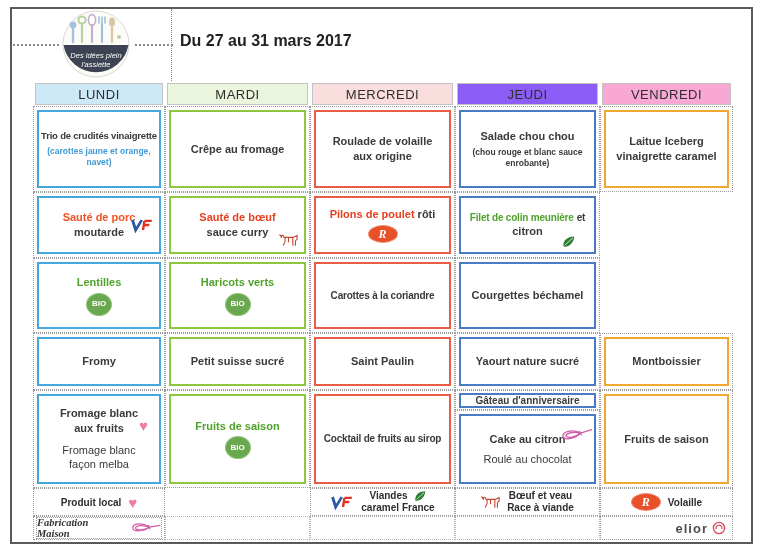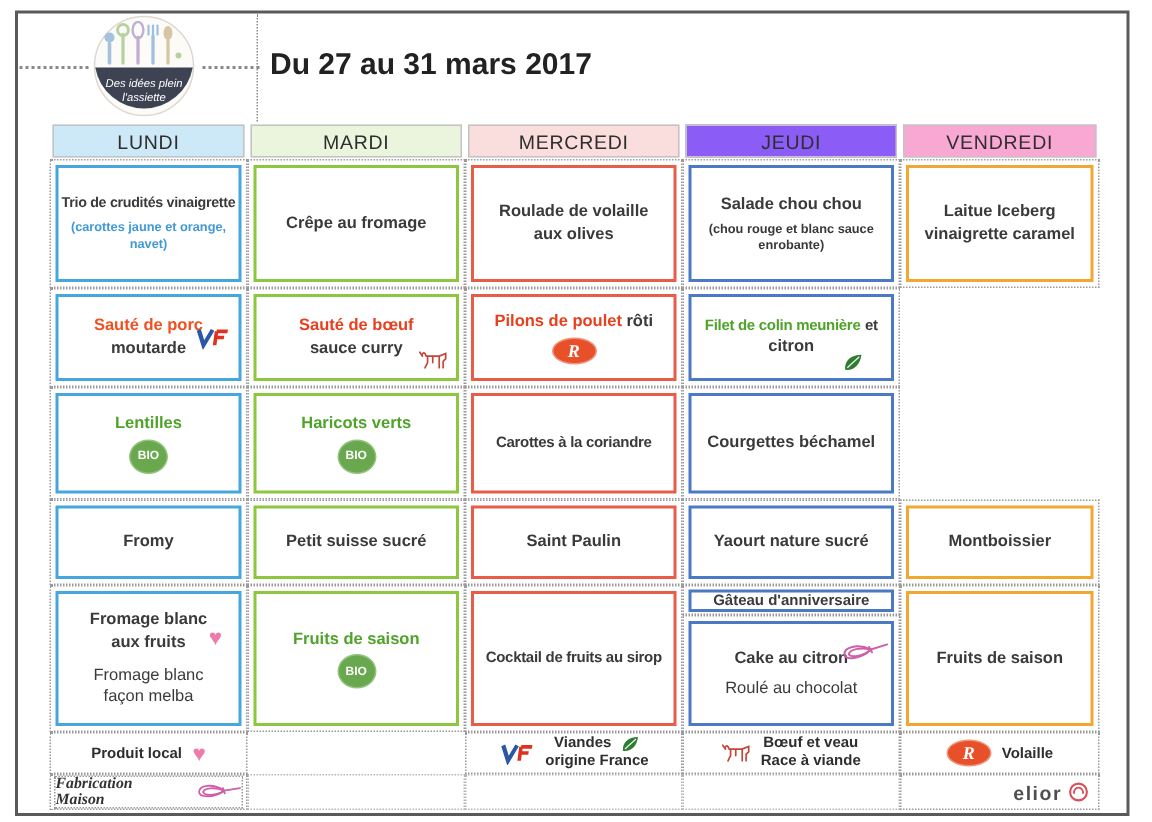--- a/index.html
+++ b/index.html
@@ -3,21 +3,21 @@
 <meta charset="utf-8">
 <style>
   html,body{margin:0;padding:0;background:#fff;}
   .page{position:relative;width:768px;height:548px;background:#fff;overflow:hidden;
         font-family:"Liberation Sans",sans-serif;color:#3a3a3a;}
   .frame{position:absolute;left:10px;top:7px;width:739px;height:533px;border:2px solid #5a5a5a;}
   .deco{position:absolute;}
   .deco-h{border-top:2px dotted #8a8a8a;height:0;}
   .deco-v{border-left:1px dotted #8a8a8a;width:0;}
   .logo{position:absolute;left:58px;top:9px;}
-  .title{position:absolute;left:180px;top:32px;font-size:20px;font-weight:bold;color:#222;}
+  .title{position:absolute;left:180px;top:32px;font-size:16px;font-weight:bold;color:#222;}
 
   .grid{position:absolute;left:33px;top:82px;display:grid;
         grid-template-columns:132px 145px 145px 145px 133px;
         grid-template-rows:24px 86px 66px 75px 57px 20px 78px;}
   .legend{position:absolute;left:33px;top:488px;display:grid;
         grid-template-columns:132px 145px 145px 145px 133px;
         grid-template-rows:28px 24px;}
 
   .gc1{grid-column:1}.gc2{grid-column:2}.gc3{grid-column:3}.gc4{grid-column:4}.gc5{grid-column:5}
   .gr1{grid-row:1}.gr2{grid-row:2}.gr3{grid-row:3}.gr4{grid-row:4}.gr5{grid-row:5}.gr6{grid-row:6}.gr7{grid-row:7}
@@ -113,21 +113,21 @@
         <div class="note note-blue">(carottes jaune et orange, navet)</div>
       </div>
     </div>
     <div class="cell gc2 gr2">
       <div class="box b-mar">
         <div class="t-dark">Crêpe au fromage</div>
       </div>
     </div>
     <div class="cell gc3 gr2">
       <div class="box b-mer">
-        <div class="t-dark" style="padding:0 14px;">Roulade de volaille aux olives</div>
+        <div class="t-dark" style="padding:0 14px;">Roulade de volaille aux origine</div>
       </div>
     </div>
     <div class="cell gc4 gr2">
       <div class="box b-jeu">
         <div class="t-dark">Salade chou chou</div>
         <div class="note t-dark">(chou rouge et blanc sauce enrobante)</div>
       </div>
     </div>
     <div class="cell gc5 gr2">
       <div class="box b-ven">
@@ -290,21 +290,21 @@
         </g>
       </svg>
       <span class="lstack">
         <span style="display:inline-flex;align-items:center;gap:5px;">
           <span>Viandes</span>
           <svg width="14" height="12" viewBox="0 0 20 18">
             <path d="M18 2 C8 2 2 8 3 16 C11 17 17 11 18 2 Z" fill="#2f7d32"></path>
             <path d="M5 14 C9 10 13 7 16 4" stroke="#e8f5e9" stroke-width="1.2" fill="none"></path>
           </svg>
         </span>
-        <span>origine France</span>
+        <span>caramel France</span>
       </span>
     </div>
     <div class="lcell gc4 gr1">
       <svg width="19" height="14" viewBox="0 0 22 16">
         <path d="M3 5 C2 3 4 2 5 3 L6 5 H16 L21 3 V7 L19 9 V14 M16 5 V14 M7 5 V10 L5 14 M11 6 V10 M3 5 L1 2" fill="none" stroke="#c44536" stroke-width="1.3" stroke-linecap="round"></path>
       </svg>
       <span class="lstack">
         <span>Bœuf et veau</span>
         <span>Race à viande</span>
       </span>

